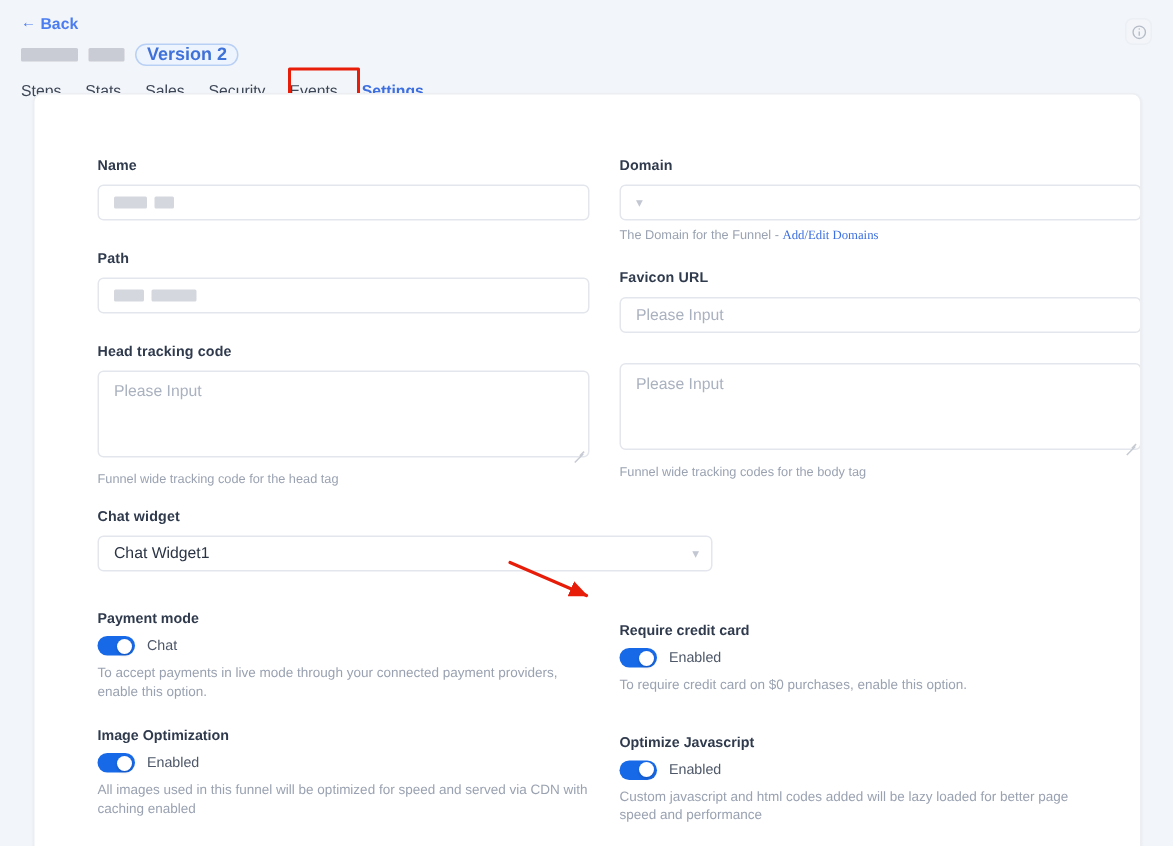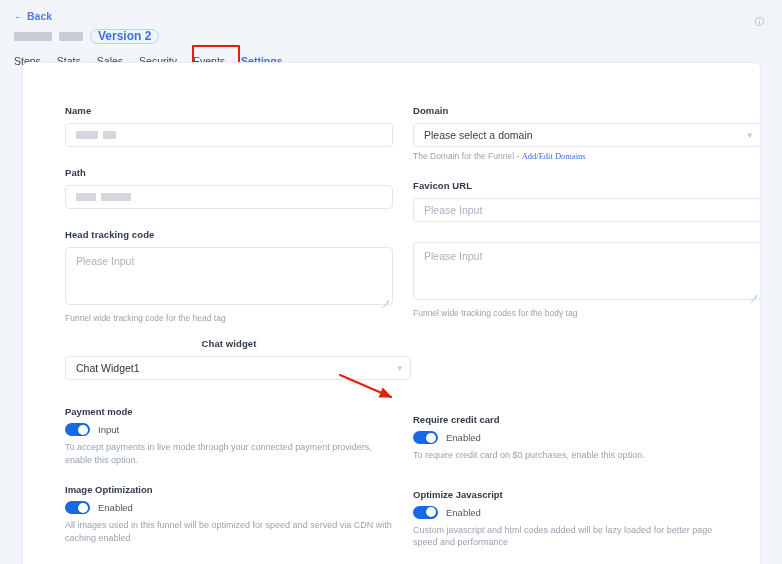--- a/index.html
+++ b/index.html
@@ -117,21 +117,21 @@
     display:inline-block; height: 8px; background:#d4d7de; border-radius:1px;
   }
 
   .select {
     display: flex; align-items: center; justify-content: space-between;
     cursor: pointer; padding-right: 8px;
   }
   .select.placeholder-style .sel-text { color: #343d4e; }
   .chev { color: #c2c7d1; font-size: 9px; line-height: 9px; }
 
-  .select.narrow { width: 346px; }
+  .select.narrow { width: 410px; }
 
   .textarea {
     height: 58px; padding: 6px 10px; line-height: 14px;
     resize: none; position: relative;
   }
   .ta-wrap { position: relative; }
   .ta-grip {
     position: absolute; right: 3px; bottom: 3px;
     width: 7px; height: 7px; pointer-events: none;
   }
@@ -235,35 +235,35 @@
 
       <div class="field" style="margin-top:20px;">
         <div class="field-label">Head tracking code</div>
         <div class="ta-wrap">
           <textarea class="textarea" placeholder="Please Input" style=""></textarea>
           <span class="ta-grip"></span>
         </div>
         <div class="helper">Funnel wide tracking code for the head tag</div>
       </div>
 
-      <div class="field" style="margin-top:12px;text-align:center;">
+      <div class="field" style="margin-top:12px;">
         <div class="field-label">Chat widget</div>
         <div class="select narrow">
           <span class="sel-text">Chat Widget1</span>
           <span class="chev">▾</span>
         </div>
       </div>
 
       <div class="setting" style="margin-top:26px;">
         <div class="setting-title">Payment mode</div>
         <div class="toggle-row">
           <div class="toggle">
             <span class="knob"></span>
           </div>
-          <span class="toggle-label">Input</span>
+          <span class="toggle-label">Chat</span>
         </div>
         <div class="setting-desc">To accept payments in live mode through your connected payment providers, enable this option.</div>
       </div>
 
       <div class="setting" style="margin-top:18px;">
         <div class="setting-title">Image Optimization</div>
         <div class="toggle-row">
           <div class="toggle">
             <span class="knob"></span>
           </div>
@@ -272,21 +272,20 @@
         <div class="setting-desc">All images used in this funnel will be optimized for speed and served via CDN with caching enabled</div>
       </div>
 
     </div>
 
     <div class="col-right">
 
       <div class="field">
         <div class="field-label">Domain</div>
         <div class="select placeholder-style">
-          <span class="sel-text">Please select a domain</span>
           <span class="chev">▾</span>
         </div>
         <div class="helper">
           <span>The Domain for the Funnel - </span><a>Add/Edit Domains</a>
         </div>
       </div>
 
       <div class="field" style="margin-top:18px;">
         <div class="field-label">Favicon URL</div>
         <input class="input" type="text" placeholder="Please Input" style="">

